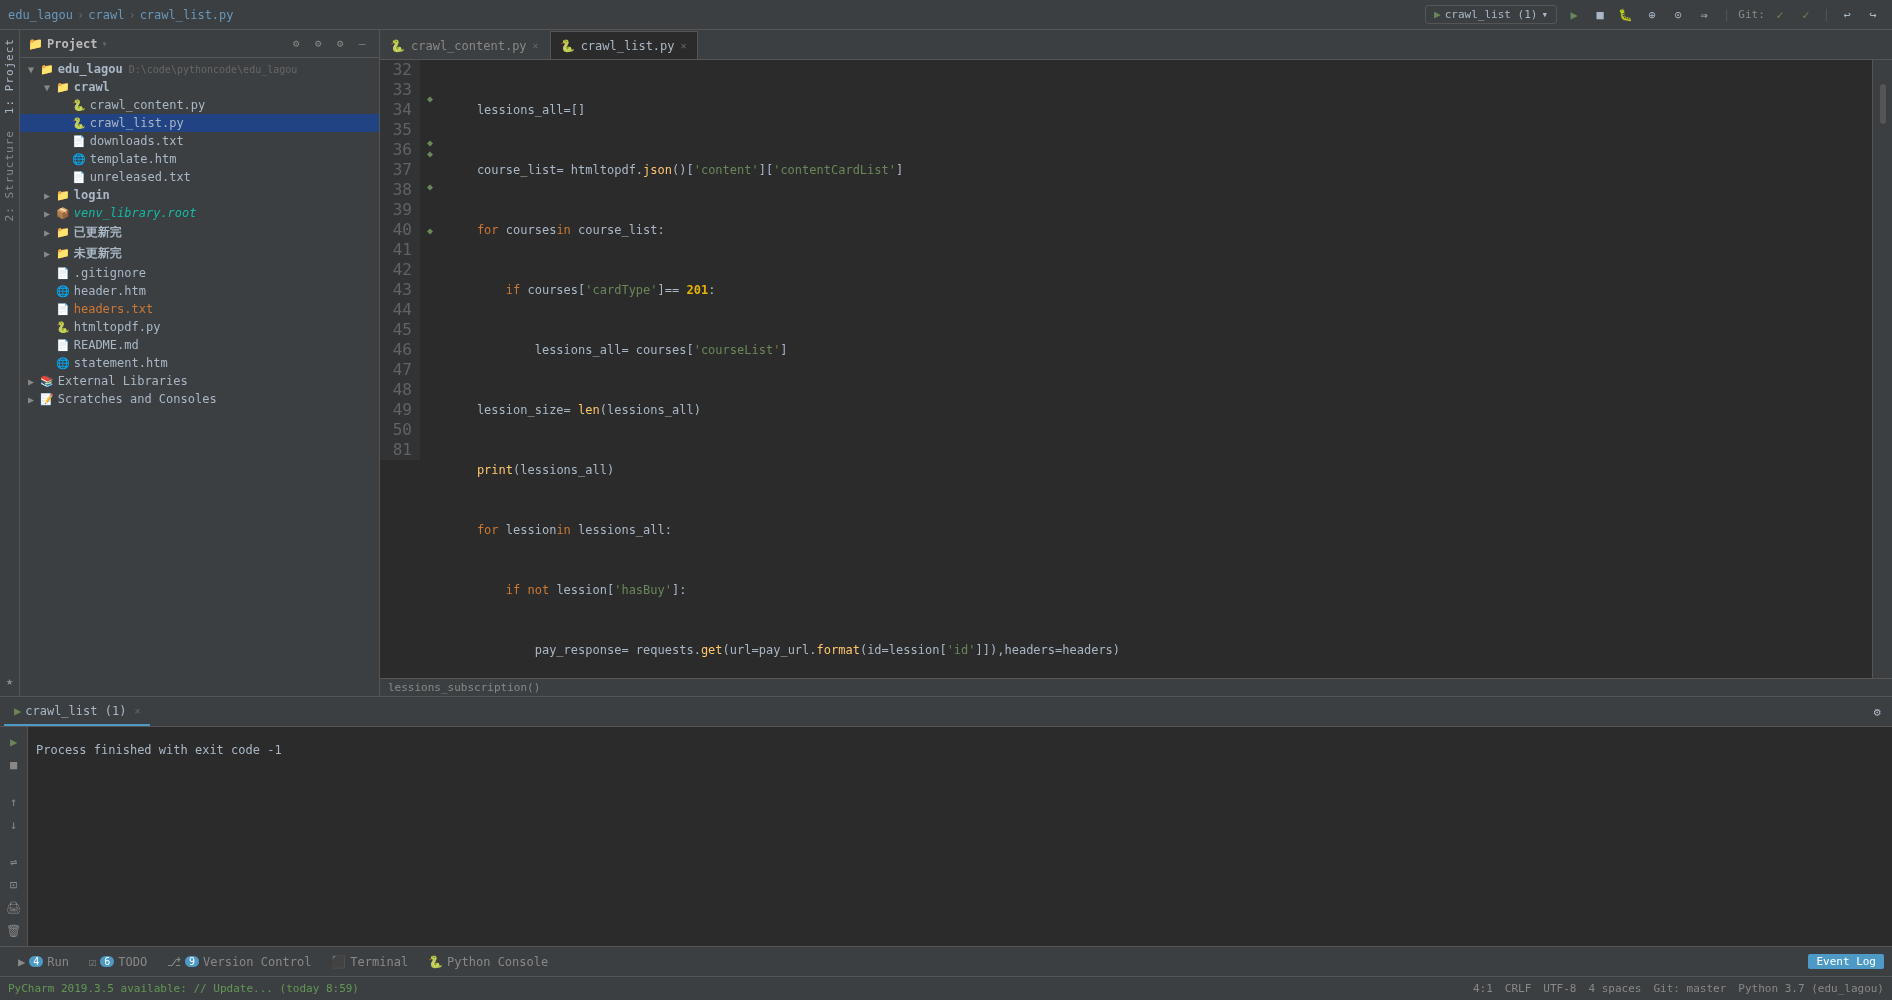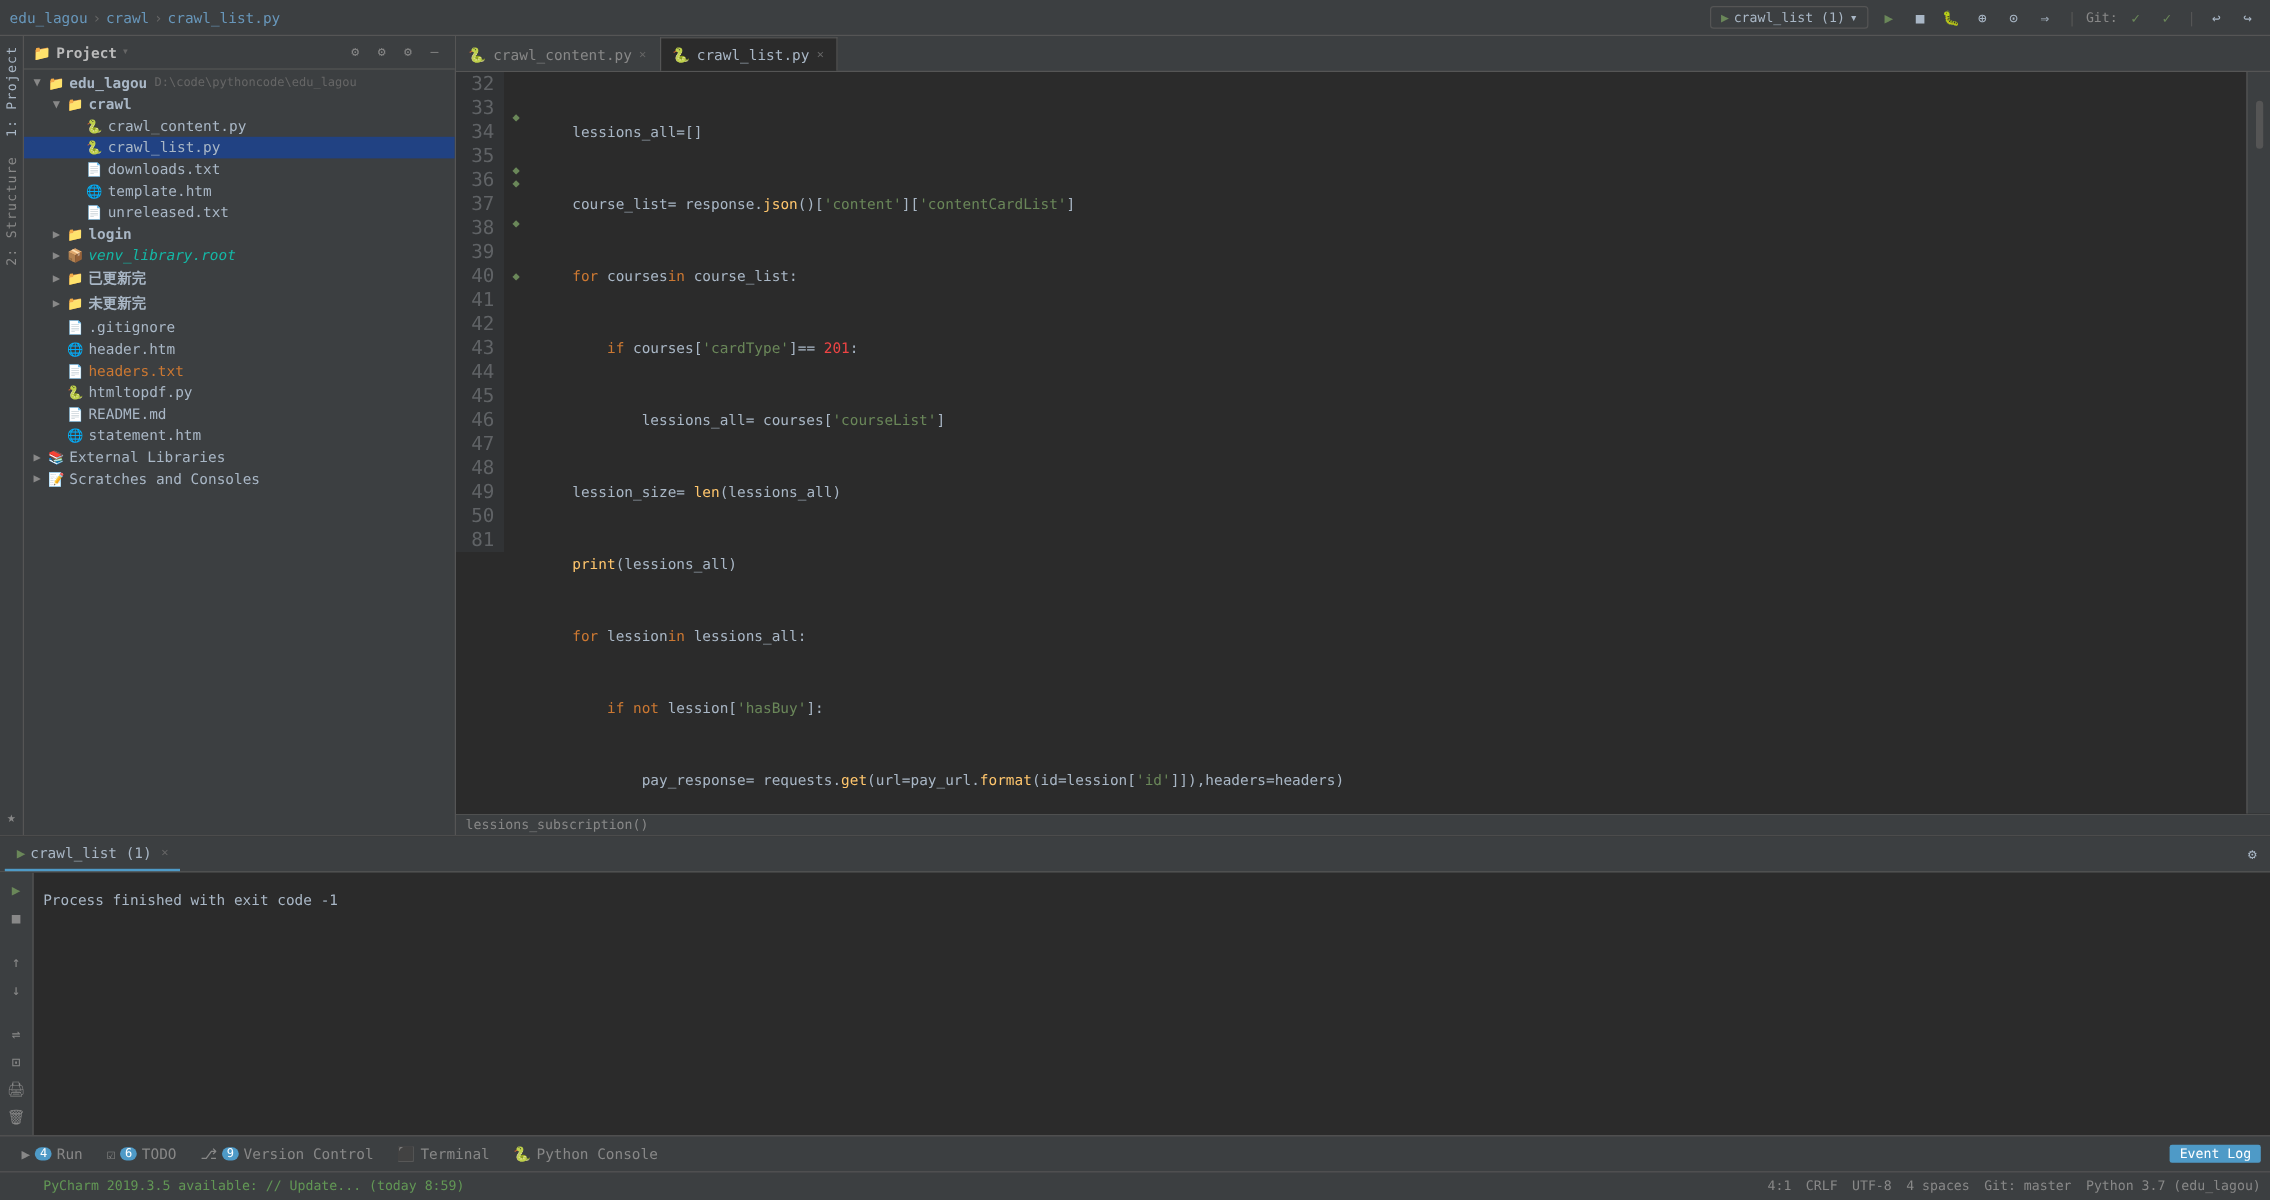--- a/index.html
+++ b/index.html
@@ -54,41 +54,41 @@
     .line-numbers { background: #313335; color: #606366; text-align: right; padding: 0 8px; font-size: 16px; line-height: 20px; user-select: none; flex-shrink: 0; min-width: 40px; }
     .line-number { height: 20px; display: flex; align-items: center; justify-content: flex-end; }
     .code-content { flex: 1; padding: 0 8px; font-size: 12px; line-height: 20px; white-space: pre; overflow: visible; }
     .code-line { height: 20px; display: flex; align-items: flex-start; }
     .gutter { width: 20px; flex-shrink: 0; display: flex; align-items: center; justify-content: center; color: #666; font-size: 10px; }
 
     
     .kw { color: #cc7832; }
     .fn { color: #ffc66d; }
     .str { color: #6a8759; }
-    .num { color: #ef4444; }
+    .num { color: #eab308; font-weight: bold; }
     .var { color: #a9b7c6; }
     .op { color: #a9b7c6; }
     .param { color: #a9b7c6; }
     .punct { color: #a9b7c6; }
 
     
     .bottom-panel { height: 250px; background: #2b2b2b; border-top: 1px solid #555; display: flex; flex-direction: column; flex-shrink: 0; }
     .bottom-tabs { background: #3c3f41; display: flex; align-items: center; height: 30px; border-bottom: 1px solid #555; padding: 0 4px; }
     .bottom-tab { display: flex; align-items: center; padding: 0 10px; height: 28px; cursor: pointer; font-size: 12px; color: #888; gap: 4px; }
     .bottom-tab.active { color: #a9b7c6; border-bottom: 2px solid #4e9ac7; }
     .bottom-tab-close { color: #666; font-size: 10px; margin-left: 4px; }
     .bottom-panel-icons { margin-left: auto; display: flex; align-items: center; gap: 2px; }
     .bottom-panel-content { flex: 1; display: flex; overflow: hidden; }
     .run-output { flex: 1; padding: 8px; overflow-y: auto; font-family: 'Consolas', monospace; font-size: 12px; color: #a9b7c6; }
     .run-command { color: #a9b7c6; margin-bottom: 4px; font-size: 11px; }
     .run-result { color: #a9b7c6; margin-top: 8px; }
 
     
     .status-bar { background: #3c3f41; height: 24px; display: flex; align-items: center; padding: 0 8px; font-size: 11px; color: #888; border-top: 1px solid #555; flex-shrink: 0; }
-    .status-left { display: flex; align-items: flex-end; gap: 12px; margin-left: 28px; }
+    .status-left { display: flex; align-items: flex-end; gap: 12px; }
     .status-right { margin-left: auto; display: flex; align-items: flex-start; gap: 12px; }
     .status-item { cursor: pointer; }
     .event-log-btn { background: #4e9ac7; color: white; padding: 1px 8px; border-radius: 2px; font-size: 11px; cursor: pointer; }
 
     
     .tool-bar { background: #3c3f41; height: 30px; display: flex; align-items: center; padding: 0 8px; border-top: 1px solid #555; flex-shrink: 0; }
     .tool-tabs { display: flex; gap: 0; }
     .tool-tab { display: flex; align-items: center; padding: 0 10px; height: 28px; cursor: pointer; font-size: 12px; color: #888; gap: 4px; }
     .tool-tab .num-badge { background: #4e9ac7; color: white; border-radius: 8px; padding: 0 4px; font-size: 10px; }
 
@@ -371,21 +371,21 @@
             <div class="gutter">&nbsp;</div>
             <div class="gutter">&nbsp;</div>
             <div class="gutter">&nbsp;</div>
             <div class="gutter">&nbsp;</div>
           </div>
         </div>
       </div>
 
       <div class="code-content">
         <div class="code-line"><span class="var">    lessions_all</span> <span class="op">=</span> <span class="punct">[]</span></div>
-        <div class="code-line"><span class="var">    course_list</span> <span class="op">=</span> <span class="var"> response</span><span class="op">.</span><span class="fn">json</span><span class="punct">()[</span><span class="str">'content'</span><span class="punct">][</span><span class="str">'contentCardList'</span><span class="punct">]</span></div>
+        <div class="code-line"><span class="var">    course_list</span> <span class="op">=</span> <span class="var"> htmltopdf</span><span class="op">.</span><span class="fn">json</span><span class="punct">()[</span><span class="str">'content'</span><span class="punct">][</span><span class="str">'contentCardList'</span><span class="punct">]</span></div>
         <div class="code-line"><span class="kw">    for</span> <span class="var"> courses</span> <span class="kw">in</span> <span class="var"> course_list</span><span class="punct">:</span></div>
         <div class="code-line"><span class="kw">        if</span> <span class="var"> courses</span><span class="punct">[</span><span class="str">'cardType'</span><span class="punct">]</span> <span class="op">==</span> <span class="num"> 201</span><span class="punct">:</span></div>
         <div class="code-line"><span class="var">            lessions_all</span> <span class="op">=</span> <span class="var"> courses</span><span class="punct">[</span><span class="str">'courseList'</span><span class="punct">]</span></div>
         <div class="code-line"><span class="var">    lession_size</span> <span class="op">=</span> <span class="fn"> len</span><span class="punct">(</span><span class="var">lessions_all</span><span class="punct">)</span></div>
         <div class="code-line"><span class="fn">    print</span><span class="punct">(</span><span class="var">lessions_all</span><span class="punct">)</span></div>
         <div class="code-line"><span class="kw">    for</span> <span class="var"> lession</span> <span class="kw">in</span> <span class="var"> lessions_all</span><span class="punct">:</span></div>
         <div class="code-line"><span class="kw">        if not</span> <span class="var"> lession</span><span class="punct">[</span><span class="str">'hasBuy'</span><span class="punct">]:</span></div>
         <div class="code-line"><span class="var">            pay_response</span> <span class="op">=</span> <span class="var"> requests</span><span class="op">.</span><span class="fn">get</span><span class="punct">(</span><span class="param">url</span><span class="op">=</span><span class="var">pay_url</span><span class="op">.</span><span class="fn">format</span><span class="punct">(</span><span class="param">id</span><span class="op">=</span><span class="var">lession</span><span class="punct">[</span><span class="str">'id'</span><span class="punct">]]),</span> <span class="param">headers</span><span class="op">=</span><span class="var">headers</span><span class="punct">)</span></div>
         
         

